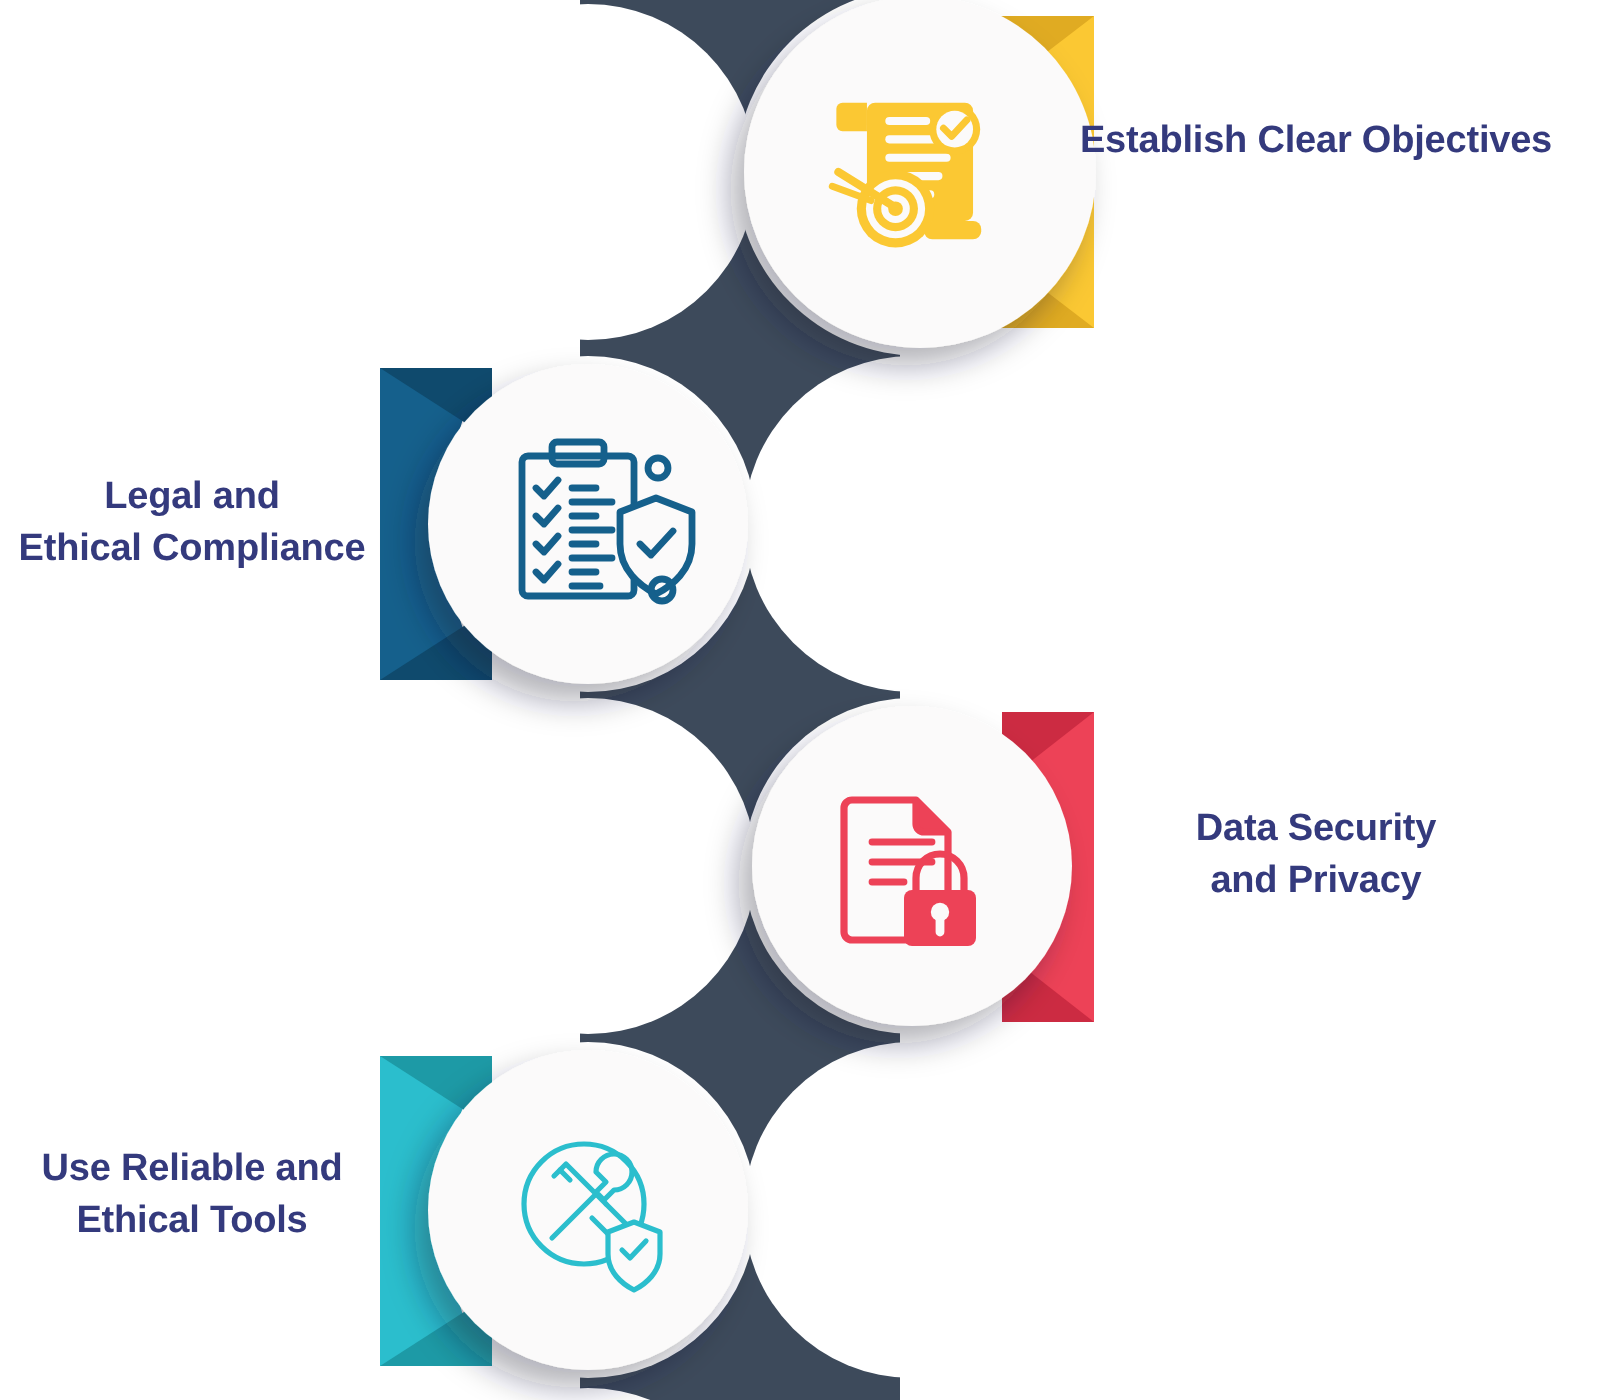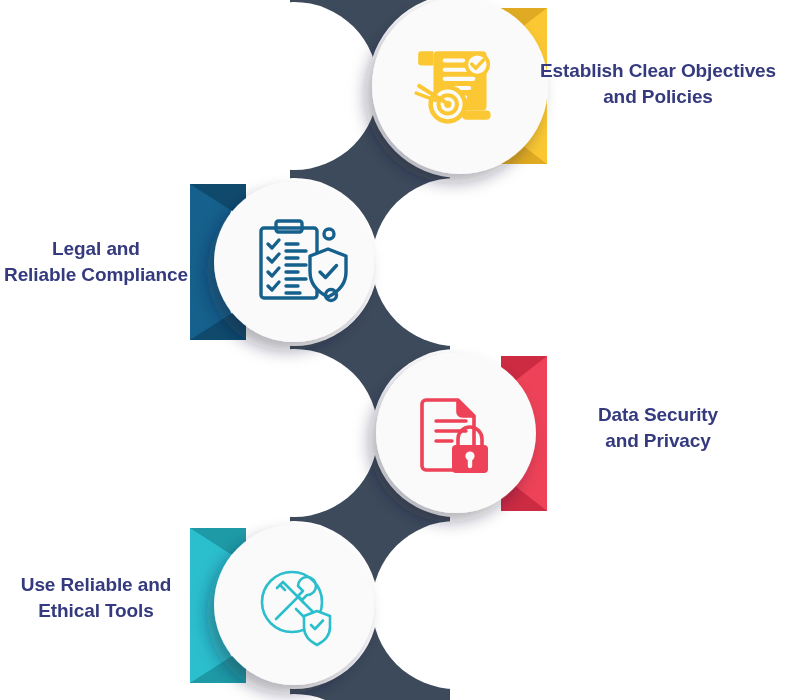--- a/index.html
+++ b/index.html
@@ -219,26 +219,25 @@
       <path d="M9,-3 l10,10 a5,5 0 0 1 -7,7 l-10,-10"></path>
       <path d="M-14,-20 l5,5"></path>
 
       <path d="M10,11 l13,-5 l13,5 v11 c0,9 -7,15 -13,18 c-6,-3 -13,-9 -13,-18 z" fill="#fbfafa"></path>
       <path d="M17,20 l4,4 l8,-8.5"></path>
     </g>
   </svg>
 
   <div class="label label-right" id="label-0">
     <span class="ln">Establish Clear Objectives</span>
-    <span class="ln">and Policies</span>
   </div>
 
   <div class="label label-left" id="label-1">
     <span class="ln">Legal and</span>
-    <span class="ln">Reliable Compliance</span>
+    <span class="ln">Ethical Compliance</span>
   </div>
 
   <div class="label label-right" id="label-2">
     <span class="ln">Data Security</span>
     <span class="ln">and Privacy</span>
   </div>
 
   <div class="label label-left" id="label-3">
     <span class="ln">Use Reliable and</span>
     <span class="ln">Ethical Tools</span>

